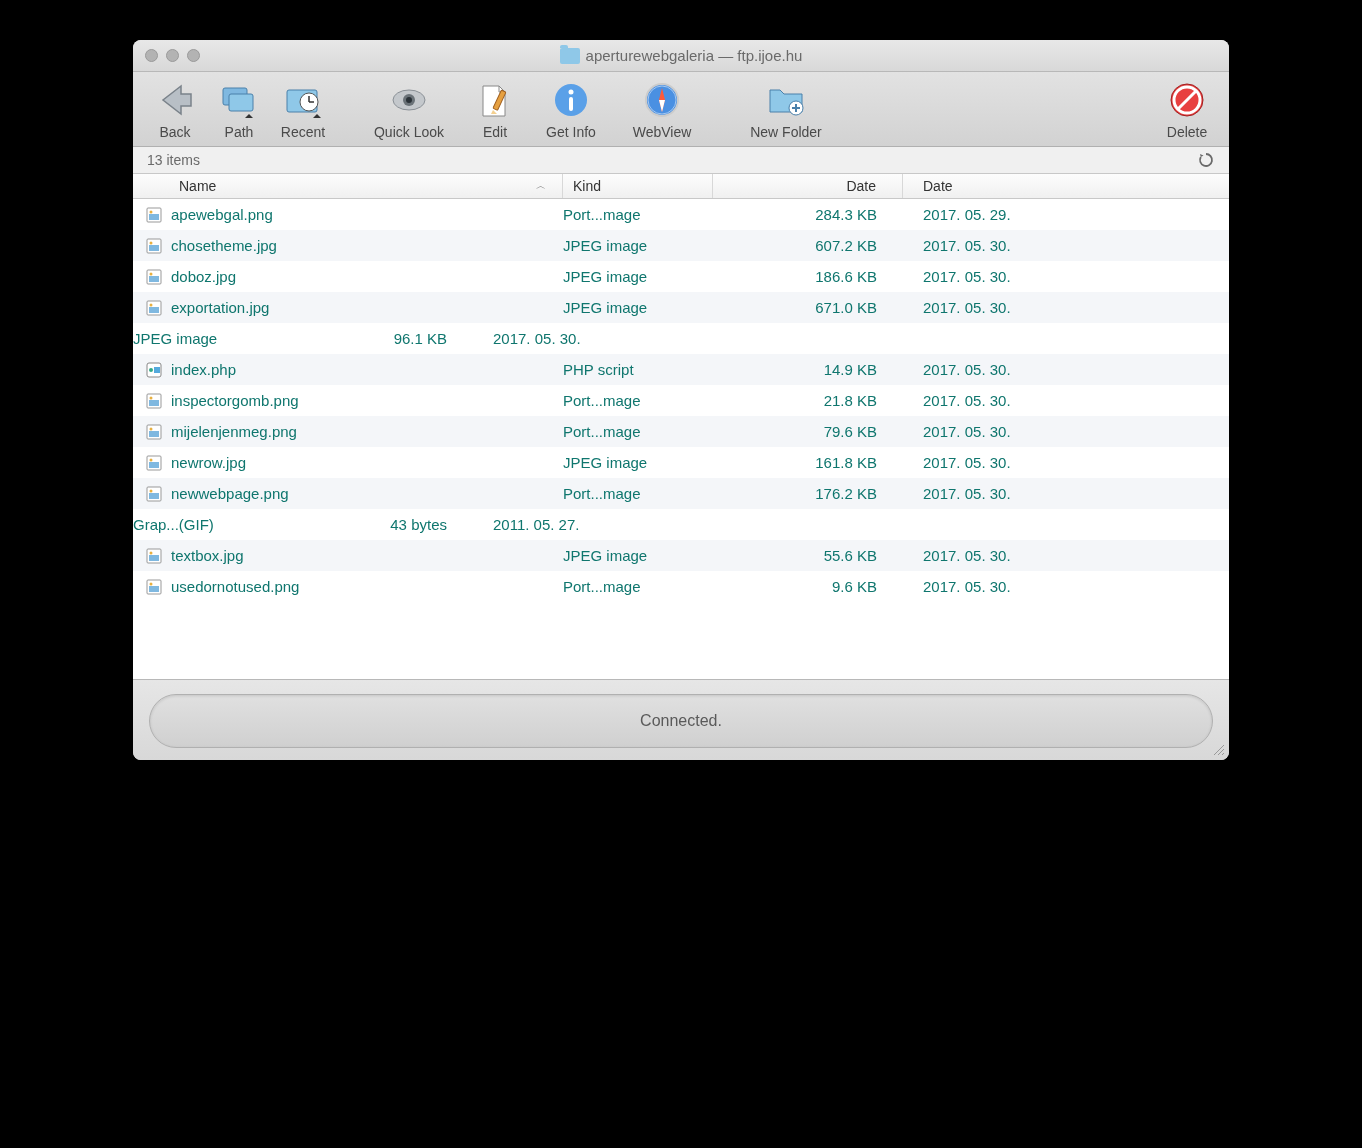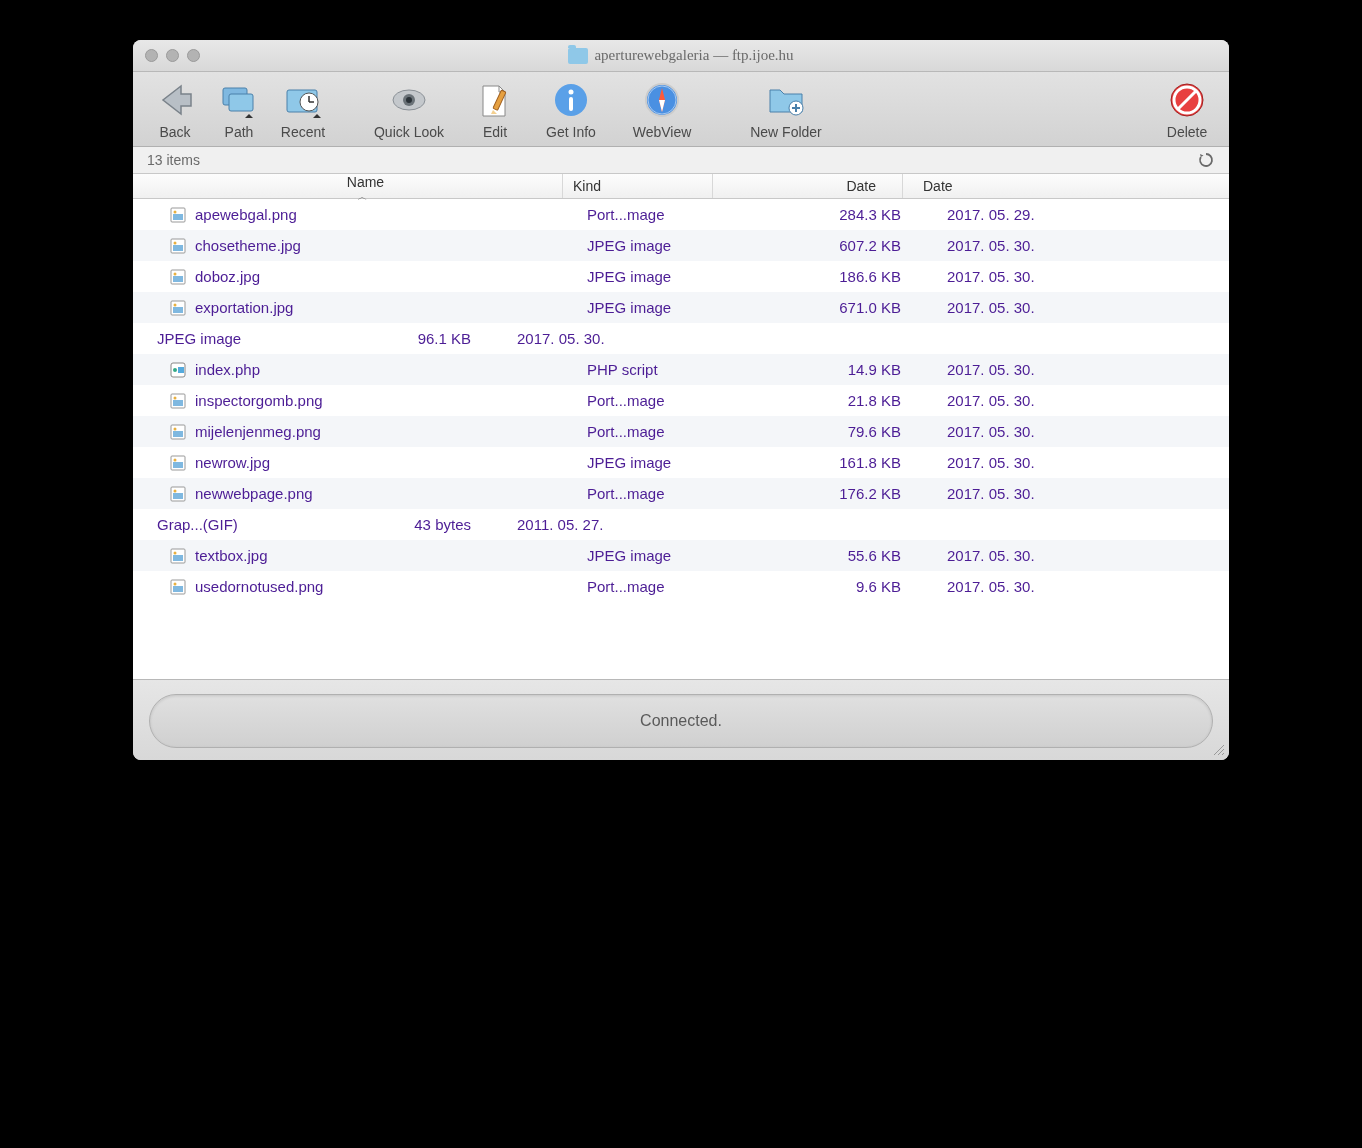--- a/index.html
+++ b/index.html
@@ -41,21 +41,20 @@
     border: 1px solid #9a9a9a;
   }
   .title-center {
     position: absolute;
     left: 0; right: 0;
     display: flex;
     align-items: center;
     justify-content: center;
     gap: 6px;
     pointer-events: none;
-    font-family: Liberation Serif, serif;
   }
   .title-center .folder-glyph {
     width: 20px; height: 16px;
     background: #8fc8e8;
     border-radius: 2px;
     position: relative;
   }
   .title-center .folder-glyph::before {
     content: "";
     position: absolute;
@@ -129,40 +128,39 @@
     align-items: center;
   }
   .th {
     border-right: 1px solid #d8d8d8;
     padding: 0 10px;
     display: flex;
     align-items: center;
     height: 100%;
     cursor: pointer;
   }
-  .th-name { width: 430px; padding-left: 46px; justify-content: space-between; flex-direction: column; }
+  .th-name { width: 430px; padding-left: 46px; justify-content: space-between; }
   .th-kind { width: 150px; }
   .th-size { width: 190px; justify-content: flex-end; padding-right: 26px; }
   .th-date { flex: 1; padding-left: 20px; border-right: none; }
   .sort-caret {
     font-size: 10px;
     color: #666;
     margin-right: 6px;
   }
   .file-list {
     background: #fff;
     min-height: 480px;
   }
   .row {
     display: flex;
     align-items: center;
     height: 31px;
     font-size: 15px;
-    color: #4c1d95;
-    padding-left: 24px;
+    color: #0f766e;
   }
   .row:nth-child(even) { background: #f4f6f9; }
   .cell-name {
     width: 430px;
     display: flex;
     align-items: center;
     padding-left: 12px;
     gap: 8px;
   }
   .file-ico {

